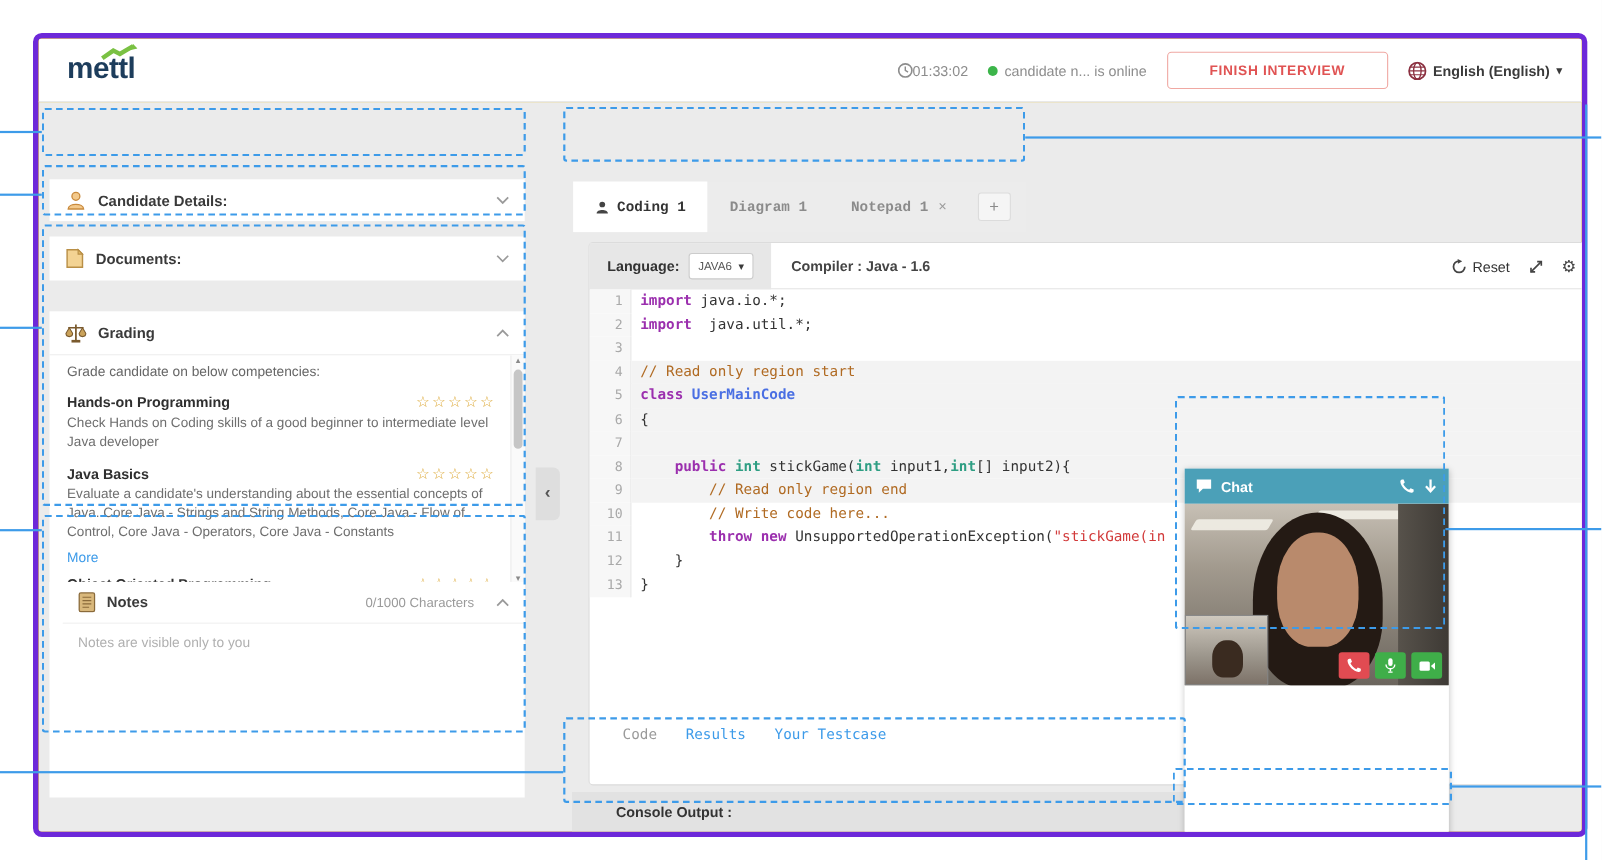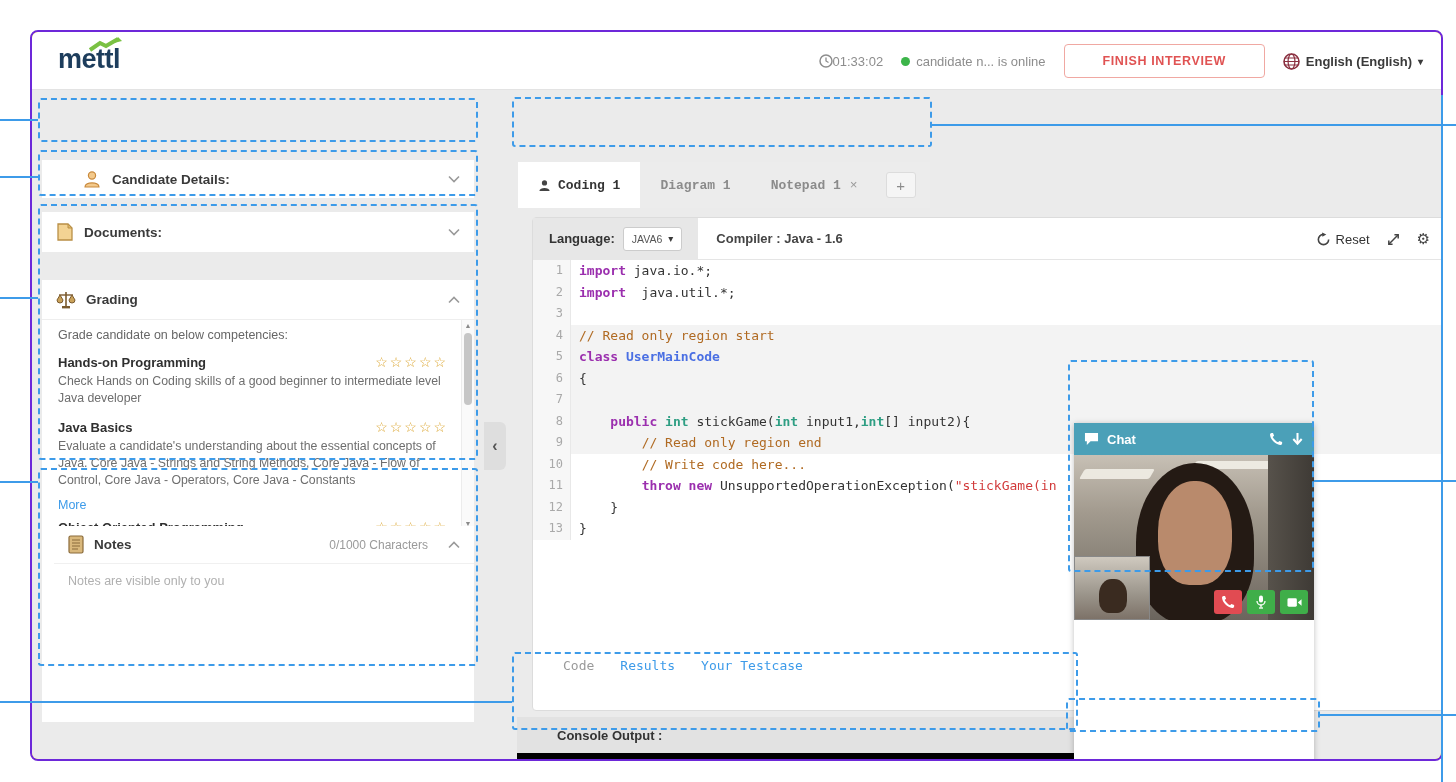--- a/index.html
+++ b/index.html
@@ -2,21 +2,21 @@
 <html><head>
 <meta charset="utf-8">
 <style>
   * { margin:0; padding:0; box-sizing:border-box; }
   html,body { background:#fff; }
   body { font-family:"Liberation Sans", sans-serif; }
   .page { position:relative; width:1456px; height:782px; overflow:hidden; background:#fff; }
 
   
   .card { position:absolute; left:30px; top:30px; width:1413px; height:731px;
-          background:#eab308; border:2px solid #6d28d9; border-radius:8px; overflow:hidden; }
+          background:#eab308; border:5px solid #6d28d9; border-radius:8px; overflow:hidden; }
   .topbar { position:absolute; left:0; top:0; width:100%; height:58px; background:#fff;
             border-bottom:1px solid #e3e3e3; }
   .logo { position:absolute; left:26px; top:12px; font-size:27px; font-weight:800;
           color:#1d3d5c; letter-spacing:-0.5px; }
   .logo svg { position:absolute; left:30px; top:-7px; }
   .tb-right { position:absolute; right:18px; top:0; height:58px; display:flex; align-items:center; gap:18px; }
   .timer { display:flex; align-items:center; gap:0; color:#8d8d8d; font-size:13px; }
   .presence { display:flex; align-items:center; gap:6px; color:#8d8d8d; font-size:13px; }
   .dot { width:9px; height:9px; border-radius:50%; background:#3cb54a; }
   .finish-btn { border:1px solid #f0a8a2; background:#fff; color:#e05353; font-size:12.5px;
@@ -25,21 +25,21 @@
   .caret { font-size:10px; color:#3a3a3a; }
 
   .bodybg { position:absolute; left:0; top:58px; width:100%; height:673px; background:#ebebeb; }
 
   
   .panel { position:absolute; background:#fff; }
   .p-head { display:flex; align-items:center; gap:10px; padding:0 14px; height:100%; }
   .p-title { font-size:13.5px; font-weight:700; color:#3a3a3a; }
   .spacer { flex:1; }
   .chev { color:#9a9a9a; }
-  .cand { left:10px; top:70px; width:432px; height:38px;padding-left:26px; }
+  .cand { left:10px; top:70px; width:432px; height:38px; }
   .docs { left:10px; top:122px; width:432px; height:40px; }
   .grad { left:10px; top:190px; width:432px; height:288px; }
   .grad-head { height:40px; display:flex; align-items:center; gap:10px; padding:0 14px; border-bottom:1px solid #eee; }
   .grad-body { position:relative; height:210px; overflow:hidden; padding:8px 26px 0 16px; }
   .g-intro { font-size:12.5px; color:#666; margin-bottom:6px; }
   .comp-row { display:flex; align-items:center; margin-top:12px; }
   .comp-name { font-size:13px; font-weight:700; color:#2f2f2f; flex:1; }
   .stars { color:#dca733; font-size:14px; letter-spacing:2px; white-space:nowrap; }
   .comp-desc { font-size:12.3px; color:#6e6e6e; line-height:17px; margin:3px 0 6px; }
   .more { color:#3d9be9; font-size:12.5px; margin-top:2px; display:inline-block; }

